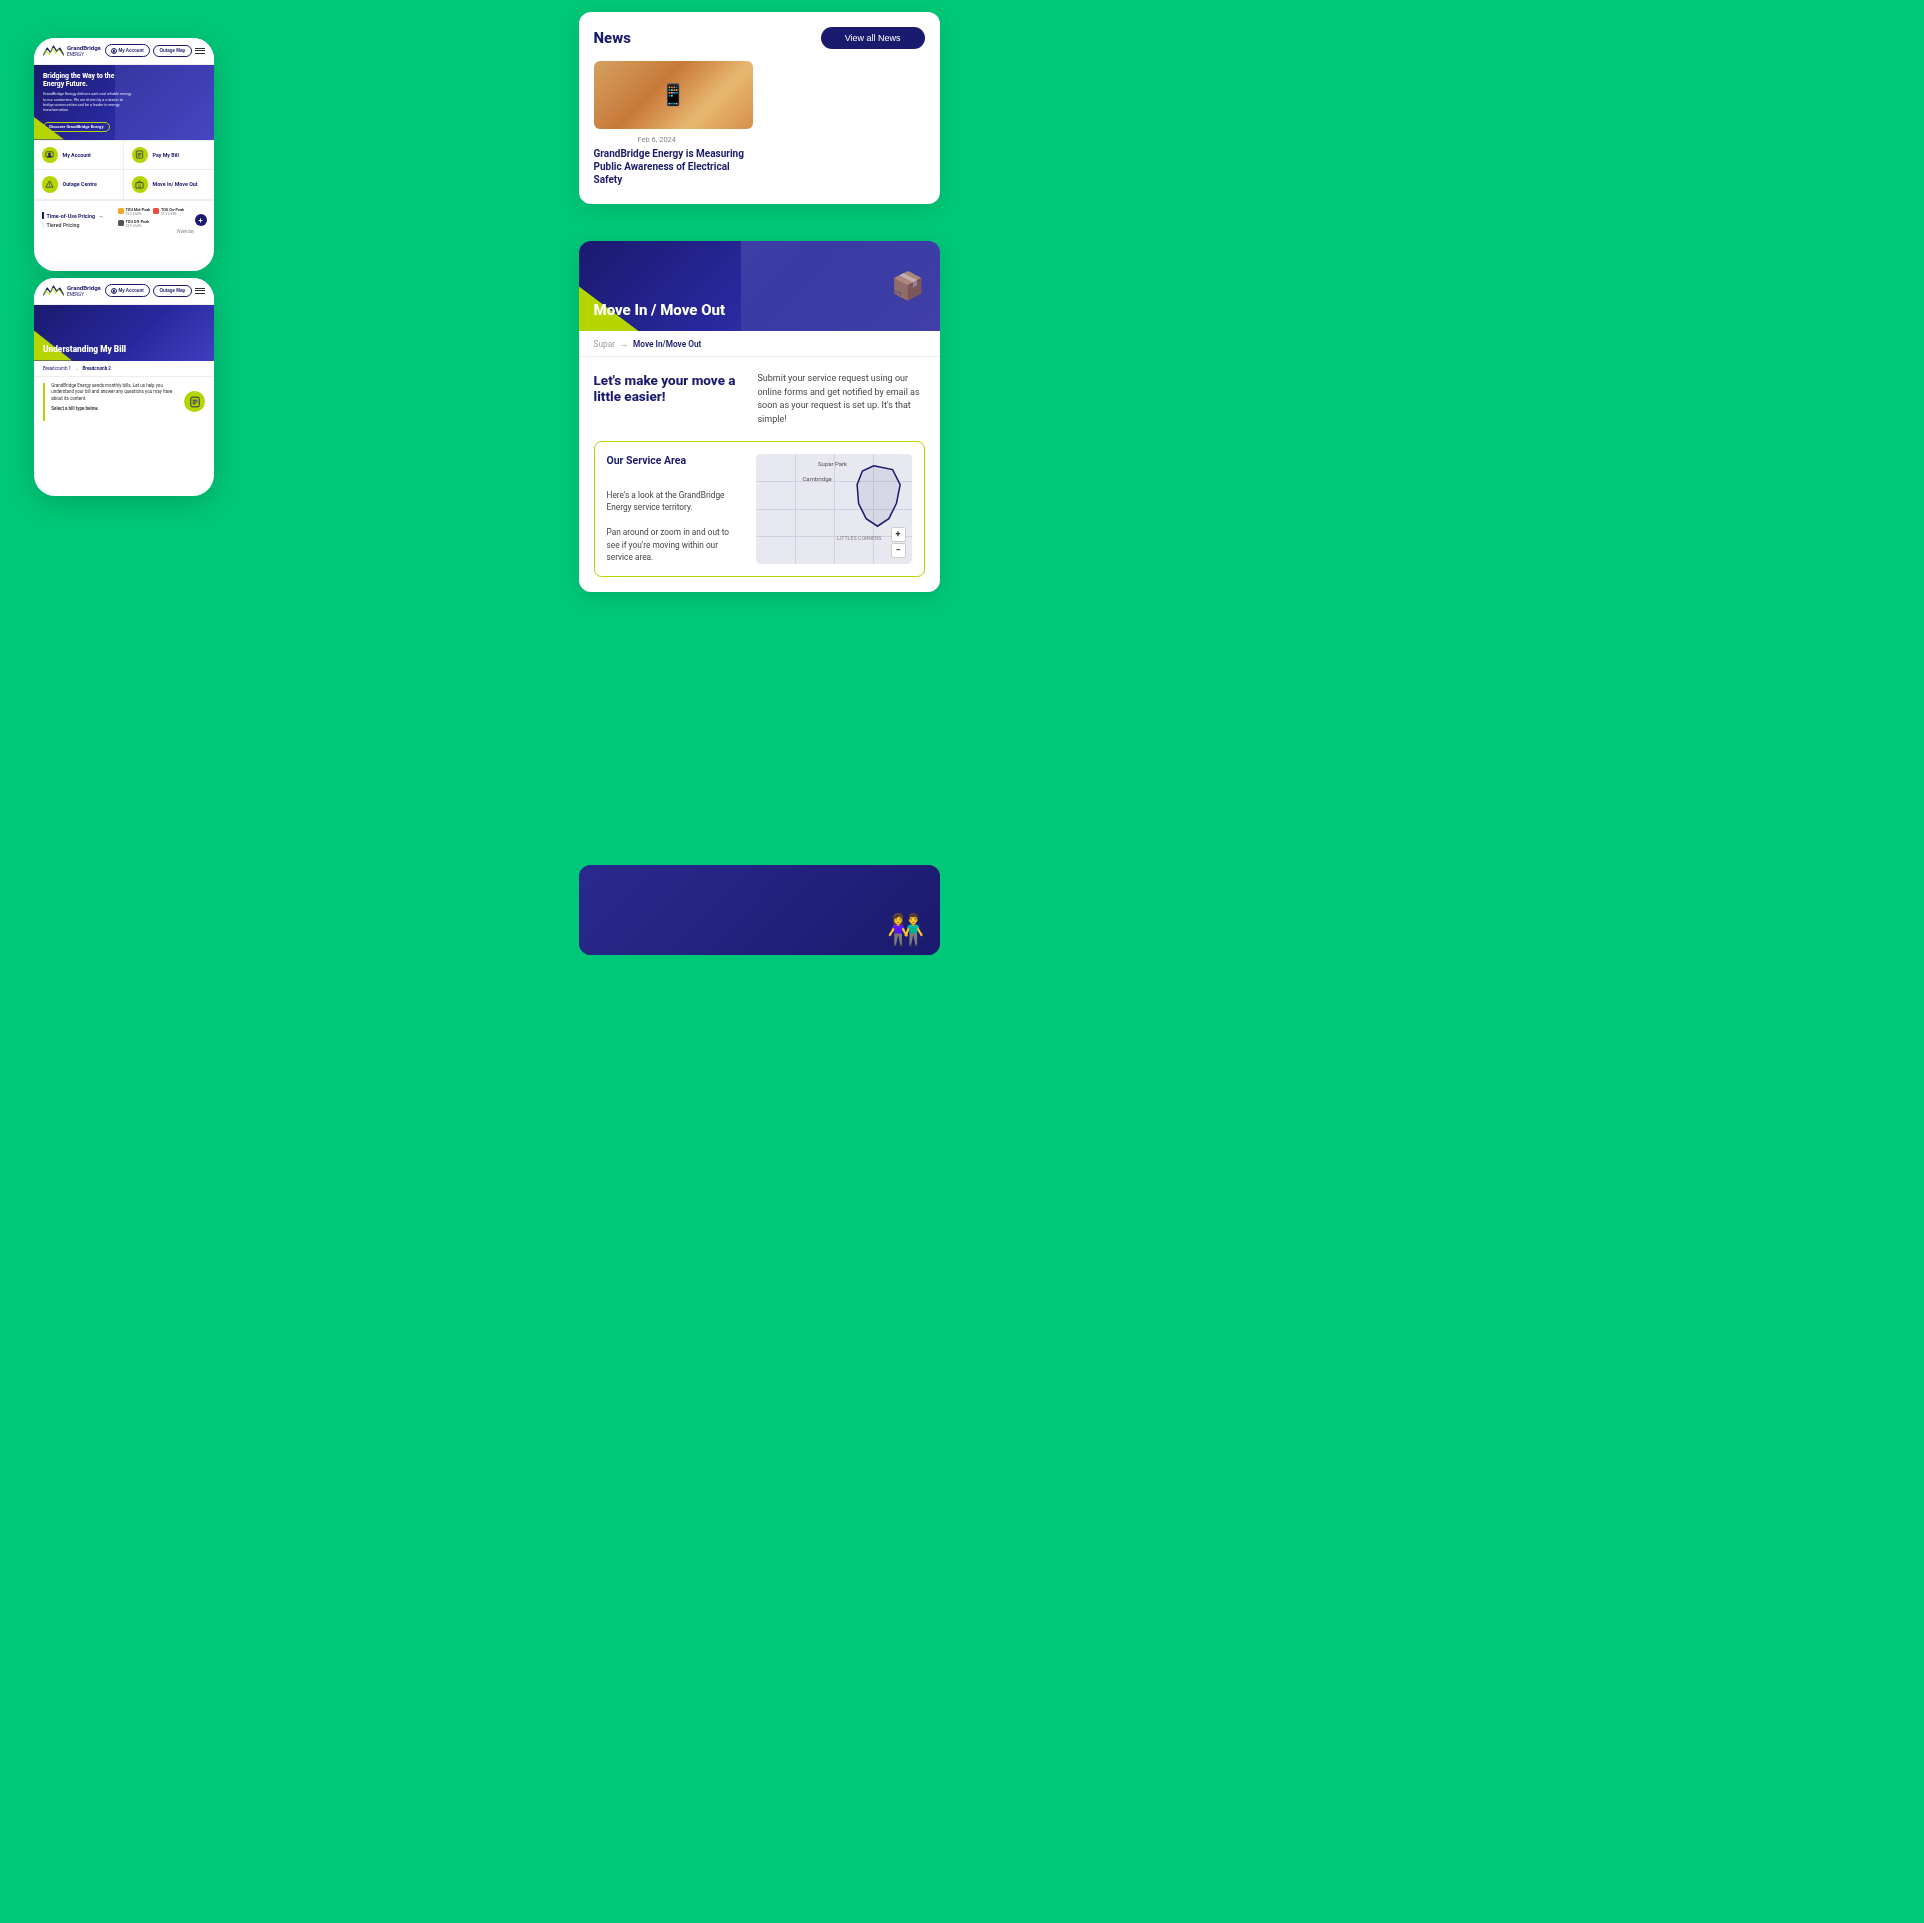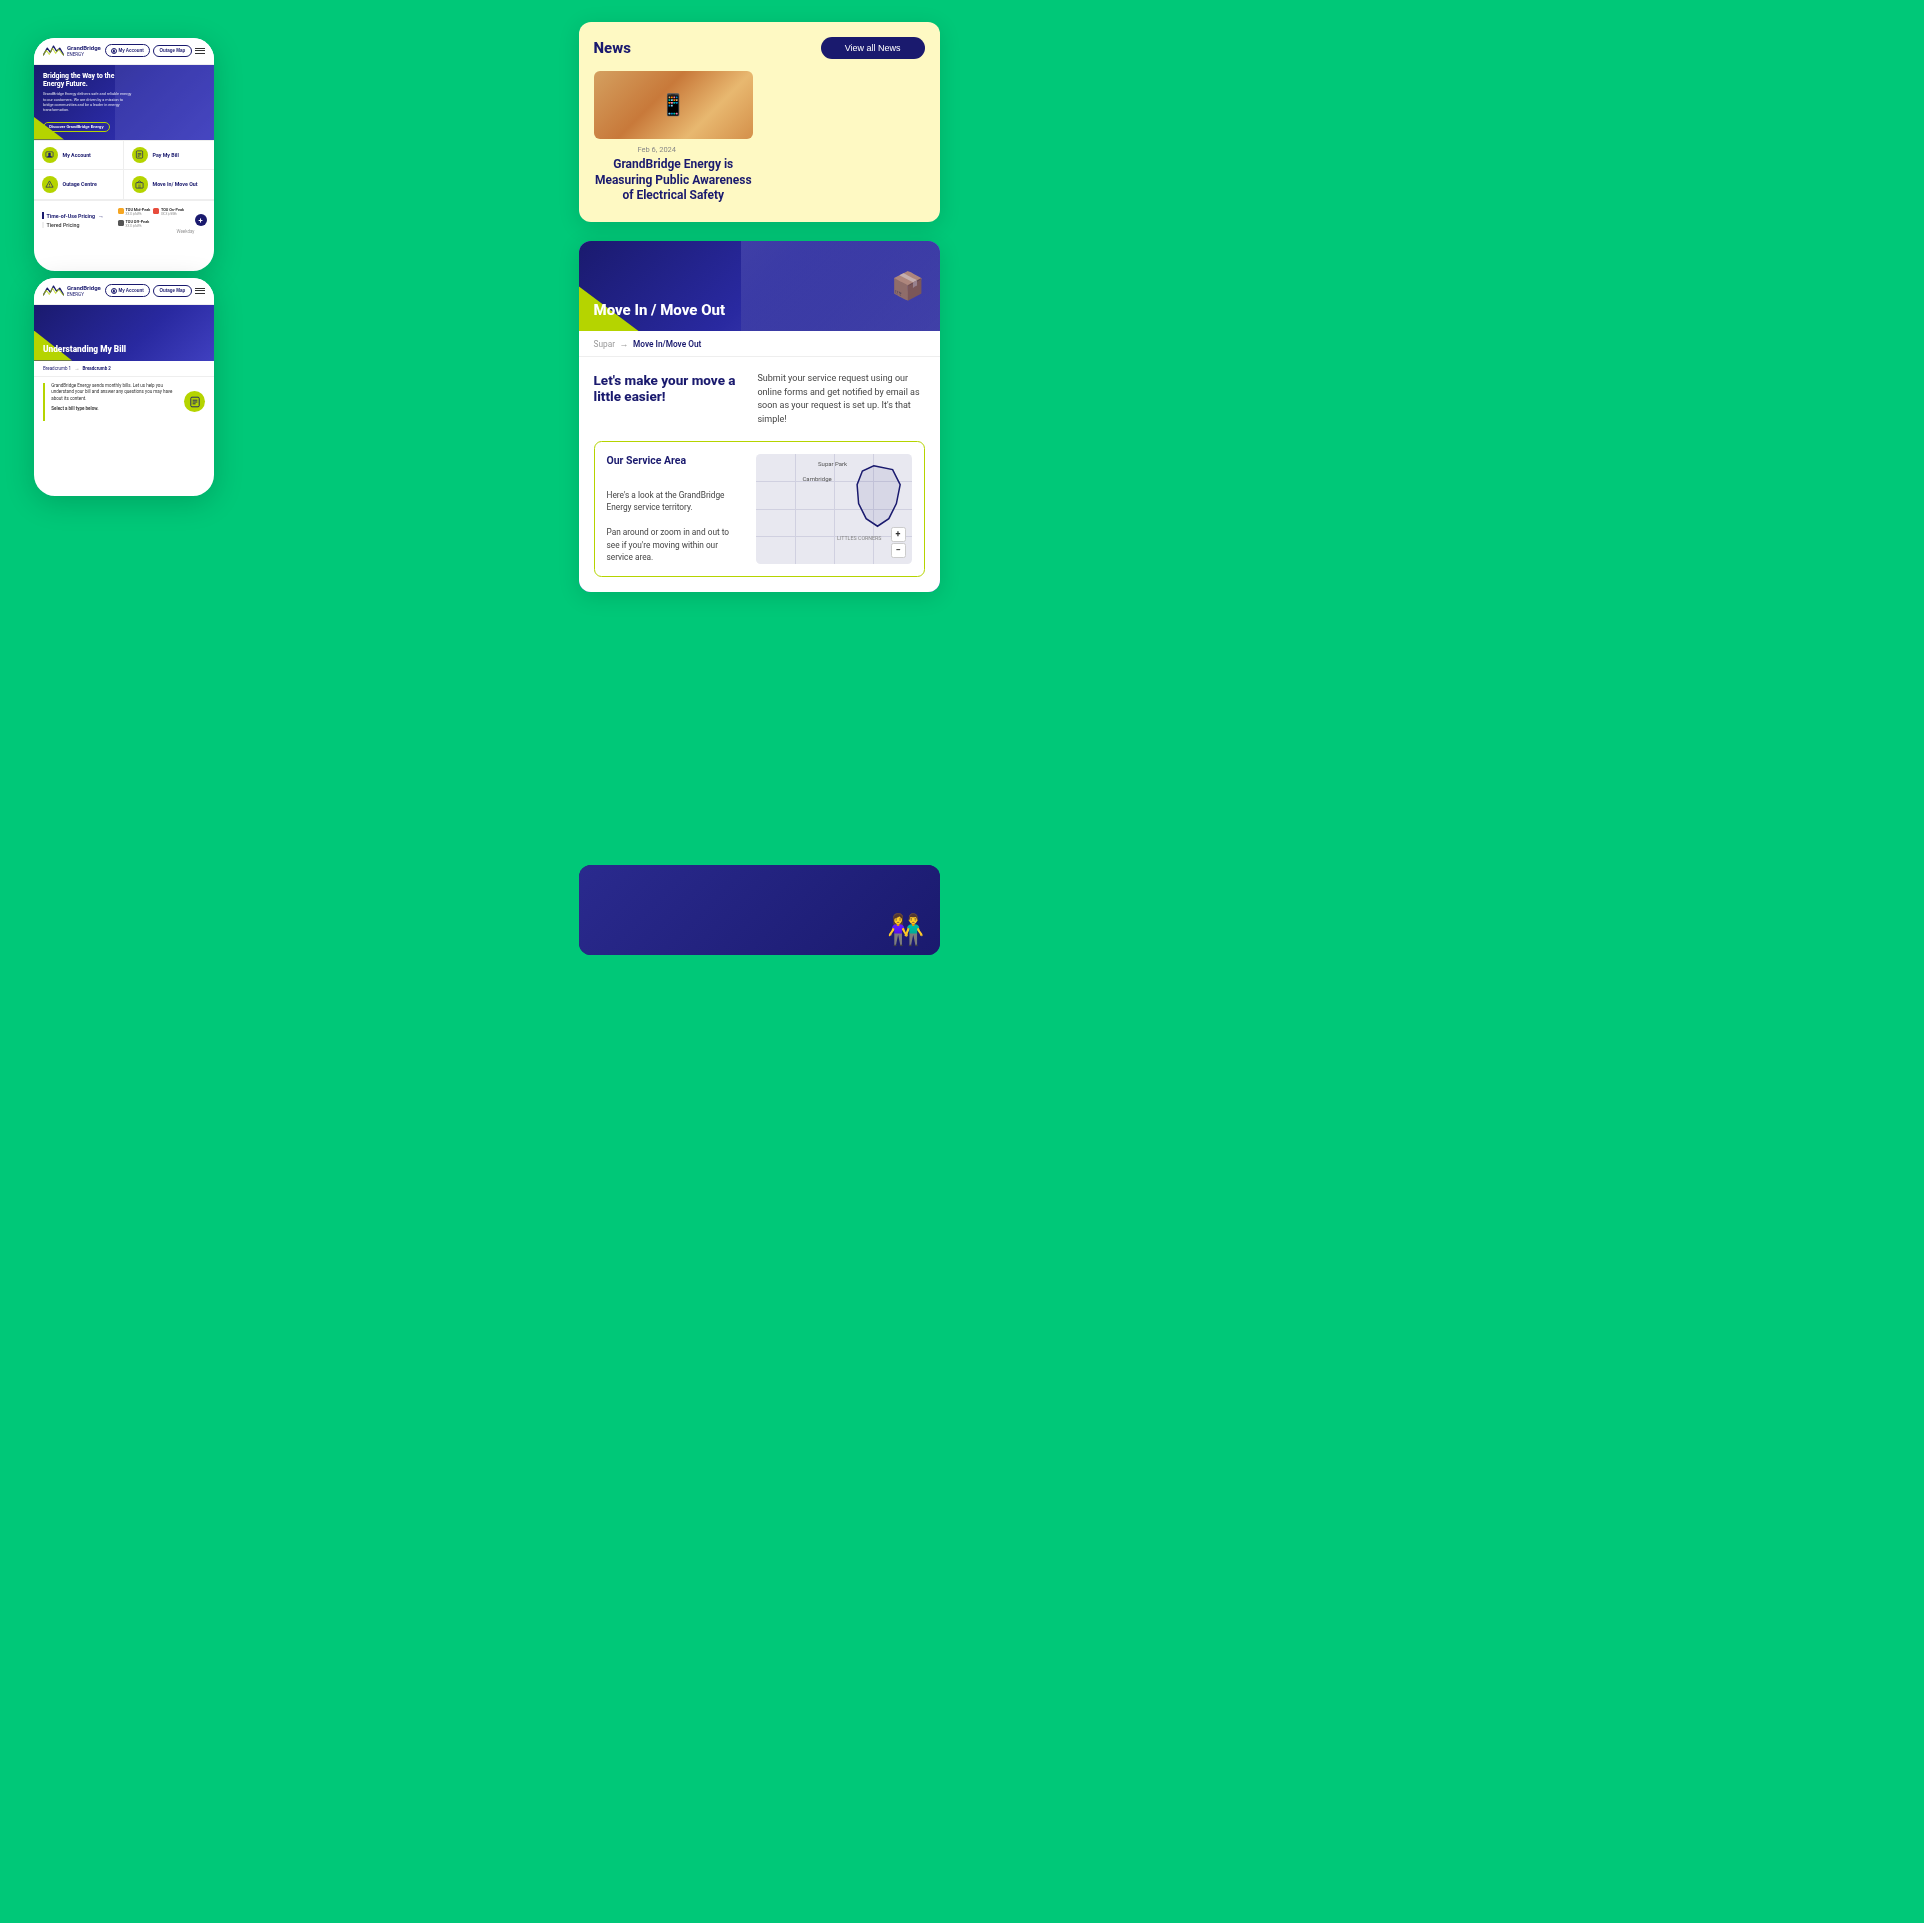--- a/index.html
+++ b/index.html
@@ -339,23 +339,23 @@
       align-items: center;
       justify-content: center;
       flex-shrink: 0;
       align-self: center;
     }
 
     
     .news-card {
       position: absolute;
       right: 22.5px;
-      top: 22px;
+      top: 12px;
       width: 361px;
-      background: #fef9c3;
+      background: #ffffff;
       border-radius: 12px;
       box-shadow: 0 4.5px 22.5px rgba(0,0,0,0.12);
       padding: 15px;
     }
     .news-header {
       display: flex;
       justify-content: space-between;
       align-items: center;
       margin-bottom: 12px;
     }
@@ -388,26 +388,25 @@
       overflow: hidden;
       position: relative;
     }
     .news-date {
       font-size: 7.5px;
       color: #888;
       margin-bottom: 3px;
       margin-left: 44px;
     }
     .news-headline {
-      font-size: 12px;
+      font-size: 10px;
       font-weight: 700;
       color: #1a1a6e;
       line-height: 1.3;
       margin-bottom: 3px;
-      text-align: center;
     }
     .news-excerpt {
       font-size: 7.5px;
       color: #555;
       line-height: 1.4;
     }
 
     
     .photo-phone {
       background: linear-gradient(135deg, #d4a060 0%, #c8793a 40%, #e8b870 70%, #d4904a 100%);

